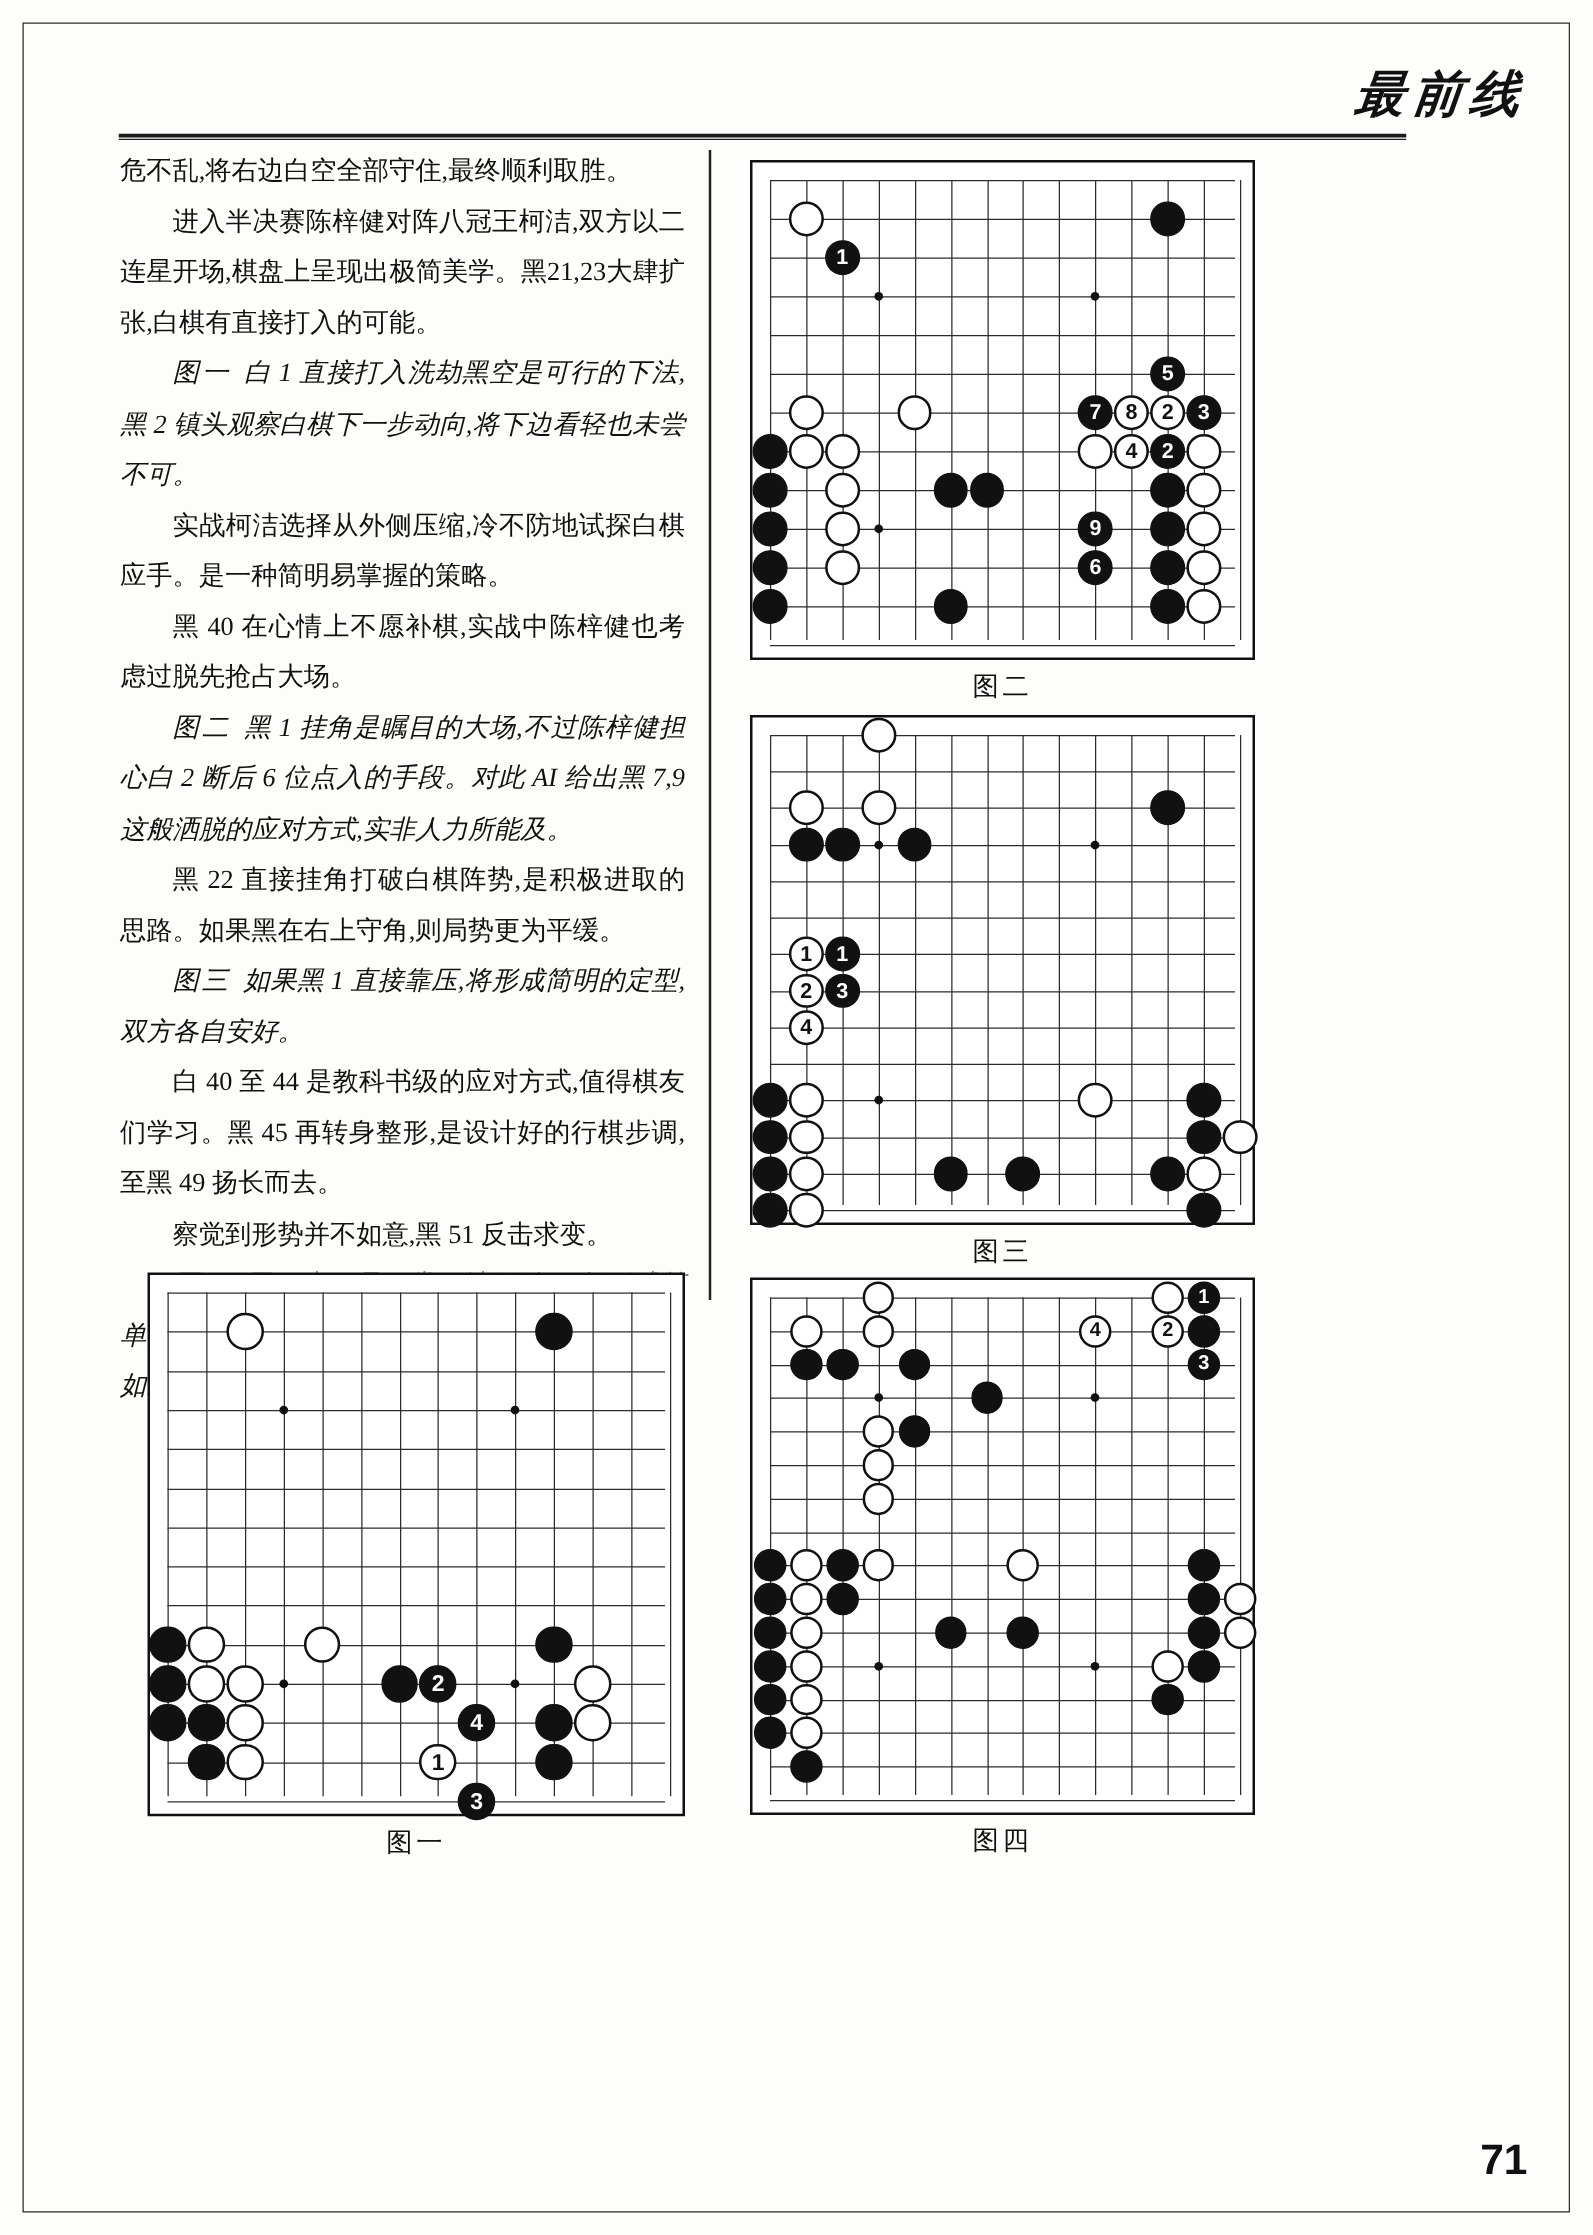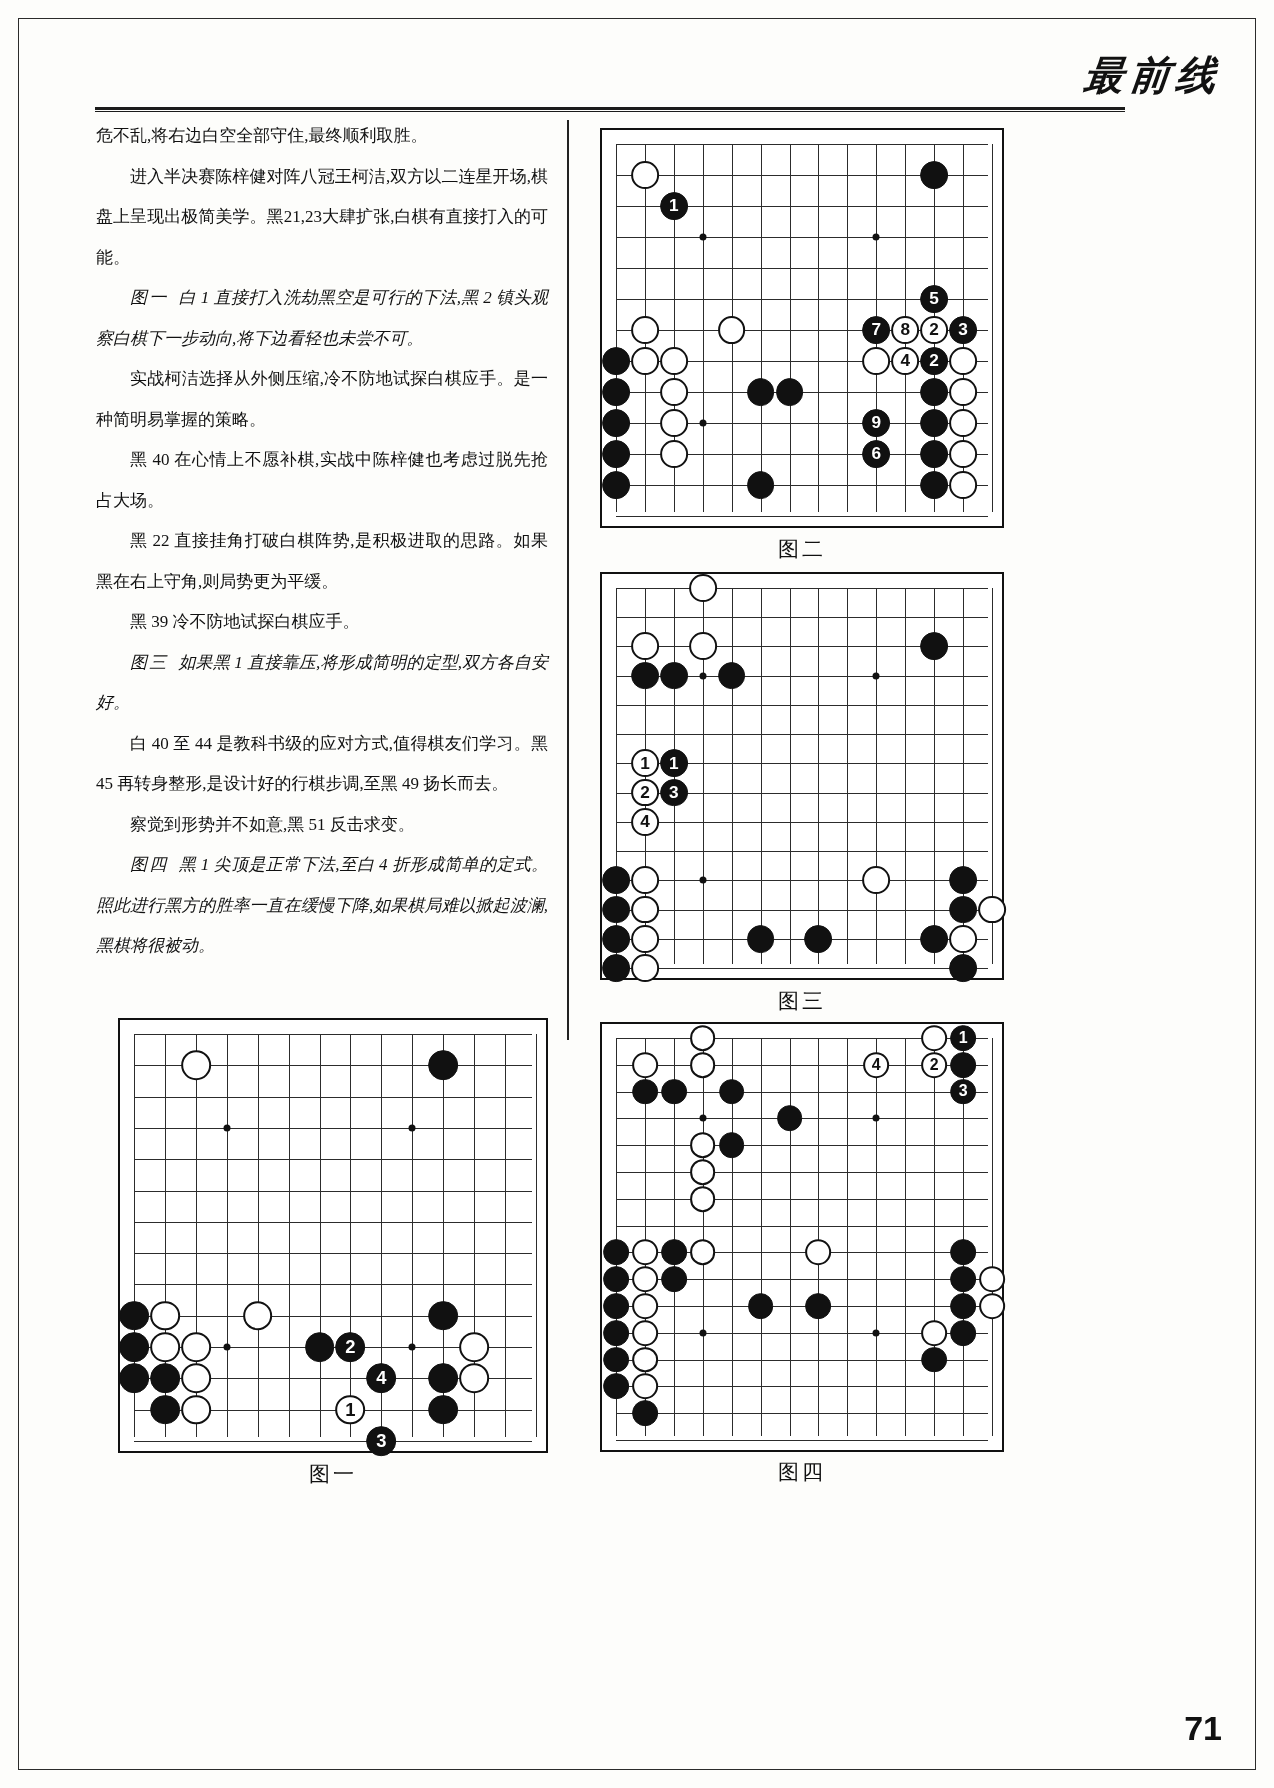--- a/index.html
+++ b/index.html
@@ -40,21 +40,21 @@
 
   
   .col-divider{
     position:absolute; left:567px; top:120px; width:2px; height:920px;
     background:#222;
   }
 
   
   .textcol{
     position:absolute; left:96px; top:116px; width:452px;
-    font-size:17px; line-height:40.5px; color:#111;
+    font-size:21px; line-height:40.5px; color:#111;
     text-align:justify;
     font-family:"Liberation Serif", serif;
   }
   .textcol p{ margin:0; }
   .textcol p.indent{ text-indent:2em; }
   .textcol p.fig-note{ font-style:italic; }
   .fig-label{ letter-spacing:2px; padding-right:10px; }
 
   
   .board{
@@ -103,22 +103,22 @@
   <div class="header-rule"></div>
 
   <div class="col-divider"></div>
 
   <div class="textcol" id="textcol">
       <p class=""><span>危不乱,将右边白空全部守住,最终顺利取胜。</span></p>
       <p class="indent "><span>进入半决赛陈梓健对阵八冠王柯洁,双方以二连星开场,棋盘上呈现出极简美学。黑21,23大肆扩张,白棋有直接打入的可能。</span></p>
       <p class="indent fig-note"><span class="fig-label">图一</span><span>白 1 直接打入洗劫黑空是可行的下法,黑 2 镇头观察白棋下一步动向,将下边看轻也未尝不可。</span></p>
       <p class="indent "><span>实战柯洁选择从外侧压缩,冷不防地试探白棋应手。是一种简明易掌握的策略。</span></p>
       <p class="indent "><span>黑 40 在心情上不愿补棋,实战中陈梓健也考虑过脱先抢占大场。</span></p>
+      <p class="indent fig-note"><span class="fig-label">图二</span><span>黑 1 挂角是瞩目的大场,不过陈梓健担心白 2 断后 6 位点入的手段。对此 AI 给出黑 7,9 这般洒脱的应对方式,实非人力所能及。</span></p>
       <p class="indent "><span>黑 22 直接挂角打破白棋阵势,是积极进取的思路。如果黑在右上守角,则局势更为平缓。</span></p>
-      <p class="indent "><span>黑 39 冷不防地试探白棋应手。</span></p>
       <p class="indent fig-note"><span class="fig-label">图三</span><span>如果黑 1 直接靠压,将形成简明的定型,双方各自安好。</span></p>
       <p class="indent "><span>白 40 至 44 是教科书级的应对方式,值得棋友们学习。黑 45 再转身整形,是设计好的行棋步调,至黑 49 扬长而去。</span></p>
       <p class="indent "><span>察觉到形势并不如意,黑 51 反击求变。</span></p>
       <p class="indent fig-note"><span class="fig-label">图四</span><span>黑 1 尖顶是正常下法,至白 4 折形成简单的定式。照此进行黑方的胜率一直在缓慢下降,如果棋局难以掀起波澜,黑棋将很被动。</span></p>
     </div>
 
   <div class="fig-wrap" id="figs">
       <div class="board" style="left: 600px; top: 128px; width: 404px; height: 400px;">
         <div class="grid-line hline" style="top: 14px; left: 14px; right: 14px;"></div>
         <div class="grid-line hline" style="top: 45px; left: 14px; right: 14px;"></div>

